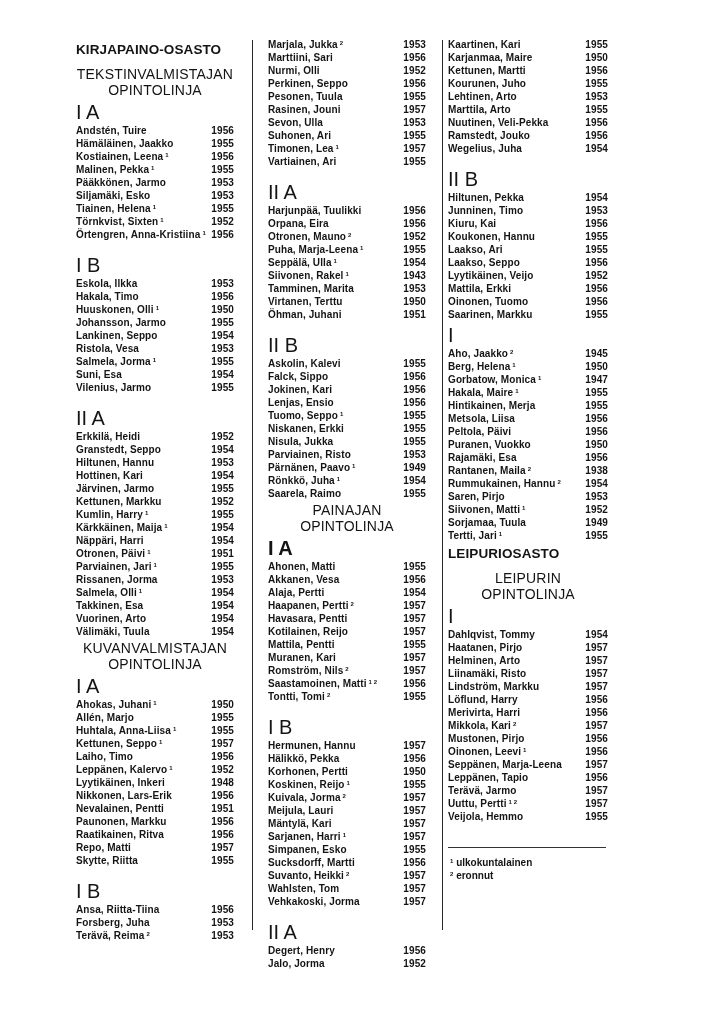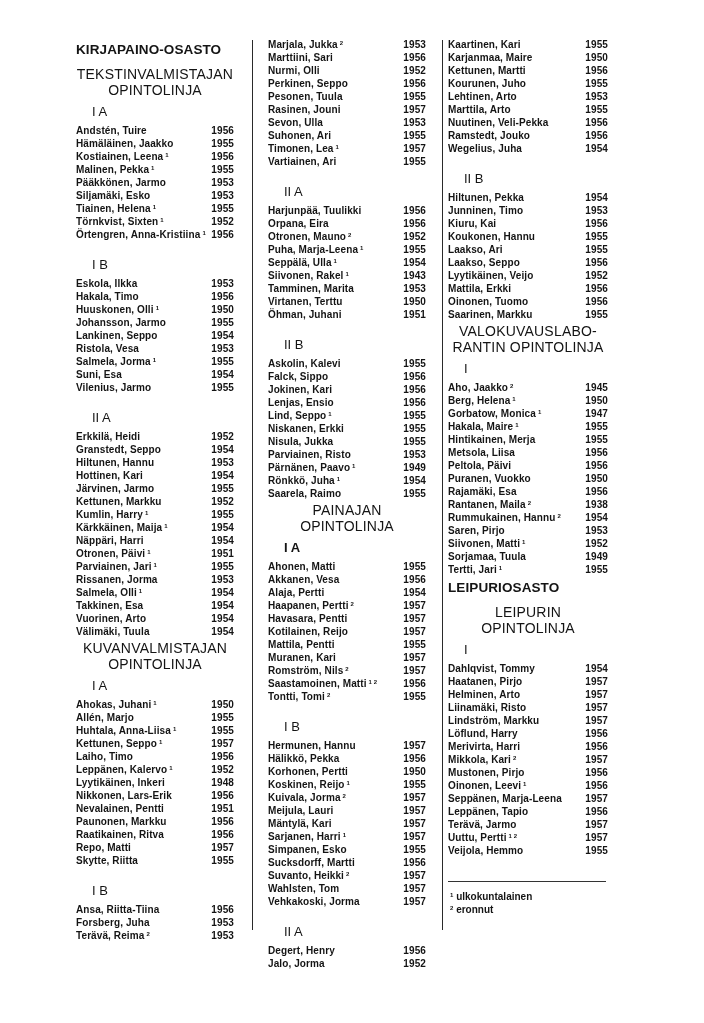--- a/index.html
+++ b/index.html
@@ -8,21 +8,21 @@
   .page { position: absolute; left: 0; top: 0; width: 704px; height: 884px; }
   .col { position: absolute; top: 38px; }
   .col1 { left: 76px; width: 158px; }
   .col2 { left: 268px; width: 158px; }
   .col3 { left: 448px; width: 160px; }
   .rule { position: absolute; width: 1px; background: #2a2a2a; }
   .rule1 { left: 252px; top: 40px; height: 890px; }
   .rule2 { left: 442px; top: 40px; height: 890px; }
   .dept { font-weight: bold; font-size: 13.5px; letter-spacing: 0.1px; margin: 4px 0 8px 0; line-height: 16px; }
   .line { font-size: 14px; line-height: 16px; margin: 2px 0 6px 0; letter-spacing: 0.2px; white-space: pre-line; text-align: center; }
-  .grp { font-size: 13px; line-height: 16px; margin: 6px 0 4px 16px; }
+  .grp { font-size: 20px; line-height: 16px; margin: 6px 0 4px 0; }
   .grp.bold { font-weight: bold; }
   .row { display: flex; justify-content: space-between; font-size: 10px; line-height: 13px;
          height: 13px; font-weight: 600; letter-spacing: 0.1px; }
   .row .nm { white-space: nowrap; }
   .row .yr { width: 24px; text-align: right; }
   sup { font-size: 6px; vertical-align: top; position: relative; top: -1px; margin-left: 2px; }
   .spacer { height: 10px; }
   .footrule { height: 1px; background: #333; width: 158px; margin: 24px 0 8px 0; }
   .fn { font-size: 10px; line-height: 13px; font-weight: 600; }
 </style>
@@ -353,21 +353,21 @@
         </div>
         <div class="row">
           <span class="nm"><span>Jokinen, Kari</span></span>
           <span class="yr">1956</span>
         </div>
         <div class="row">
           <span class="nm"><span>Lenjas, Ensio</span></span>
           <span class="yr">1956</span>
         </div>
         <div class="row">
-          <span class="nm"><span>Lind, Seppo</span><sup>1</sup></span>
+          <span class="nm"><span>Tuomo, Seppo</span><sup>1</sup></span>
           <span class="yr">1955</span>
         </div>
         <div class="row">
           <span class="nm"><span>Niskanen, Erkki</span></span>
           <span class="yr">1955</span>
         </div>
         <div class="row">
           <span class="nm"><span>Nisula, Jukka</span></span>
           <span class="yr">1955</span>
         </div>
@@ -582,22 +582,20 @@
         </div>
         <div class="row">
           <span class="nm"><span>Oinonen, Tuomo</span></span>
           <span class="yr">1956</span>
         </div>
         <div class="row">
           <span class="nm"><span>Saarinen, Markku</span></span>
           <span class="yr">1955</span>
         </div>
       </div>
-      <div class="line">VALOKUVAUSLABO-
-RANTIN OPINTOLINJA</div>
       <div class="grp">I</div>
       <div class="list">
         <div class="row">
           <span class="nm"><span>Aho, Jaakko</span><sup>2</sup></span>
           <span class="yr">1945</span>
         </div>
         <div class="row">
           <span class="nm"><span>Berg, Helena</span><sup>1</sup></span>
           <span class="yr">1950</span>
         </div>

